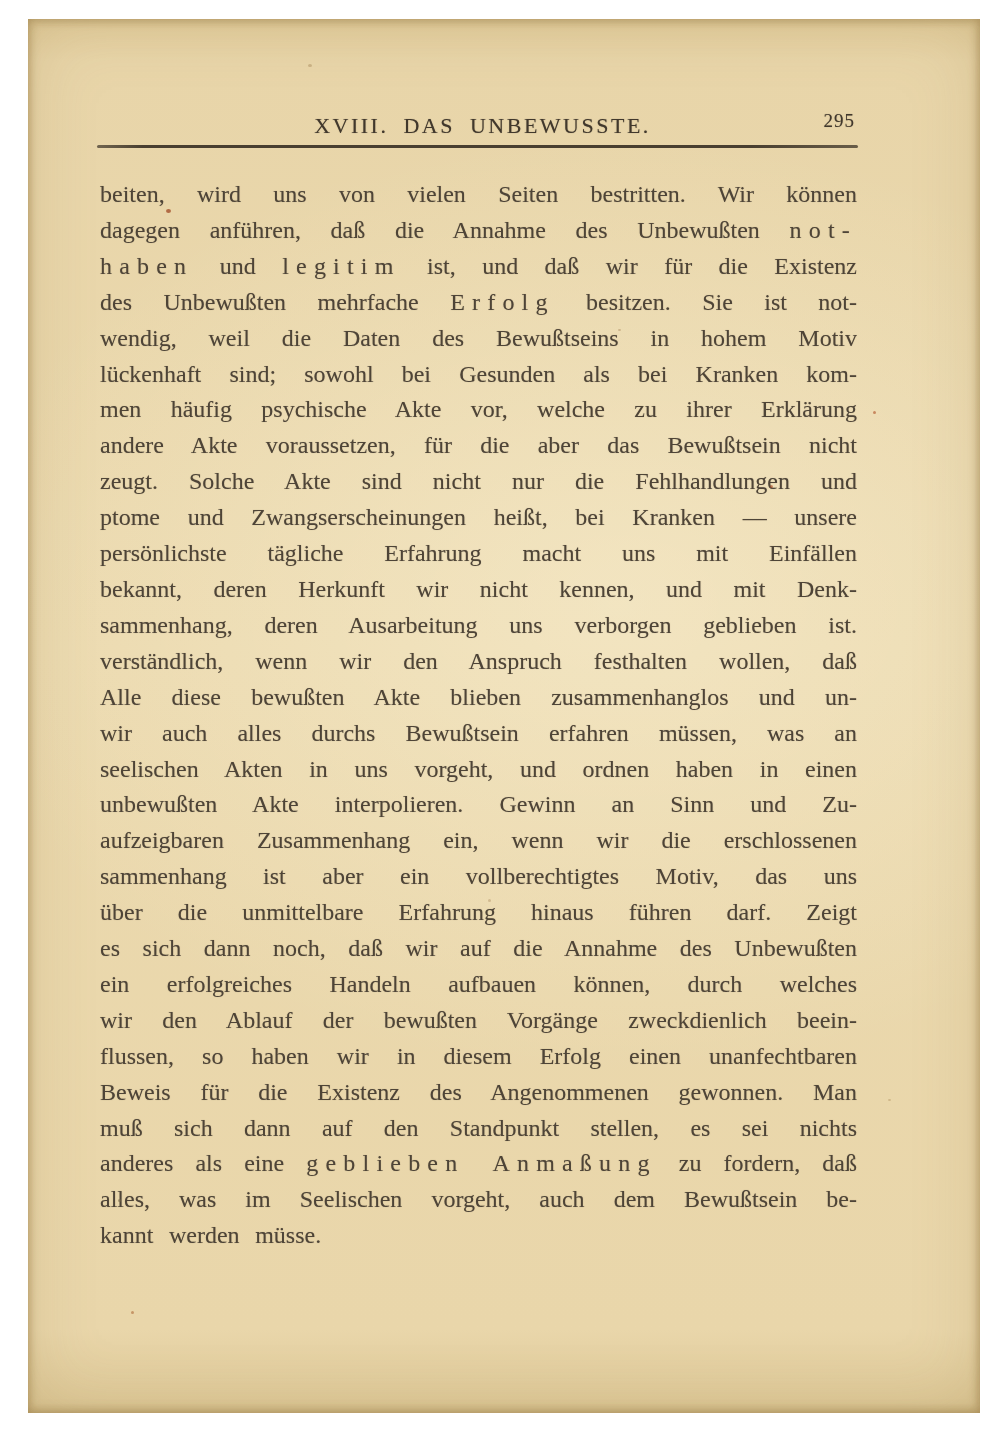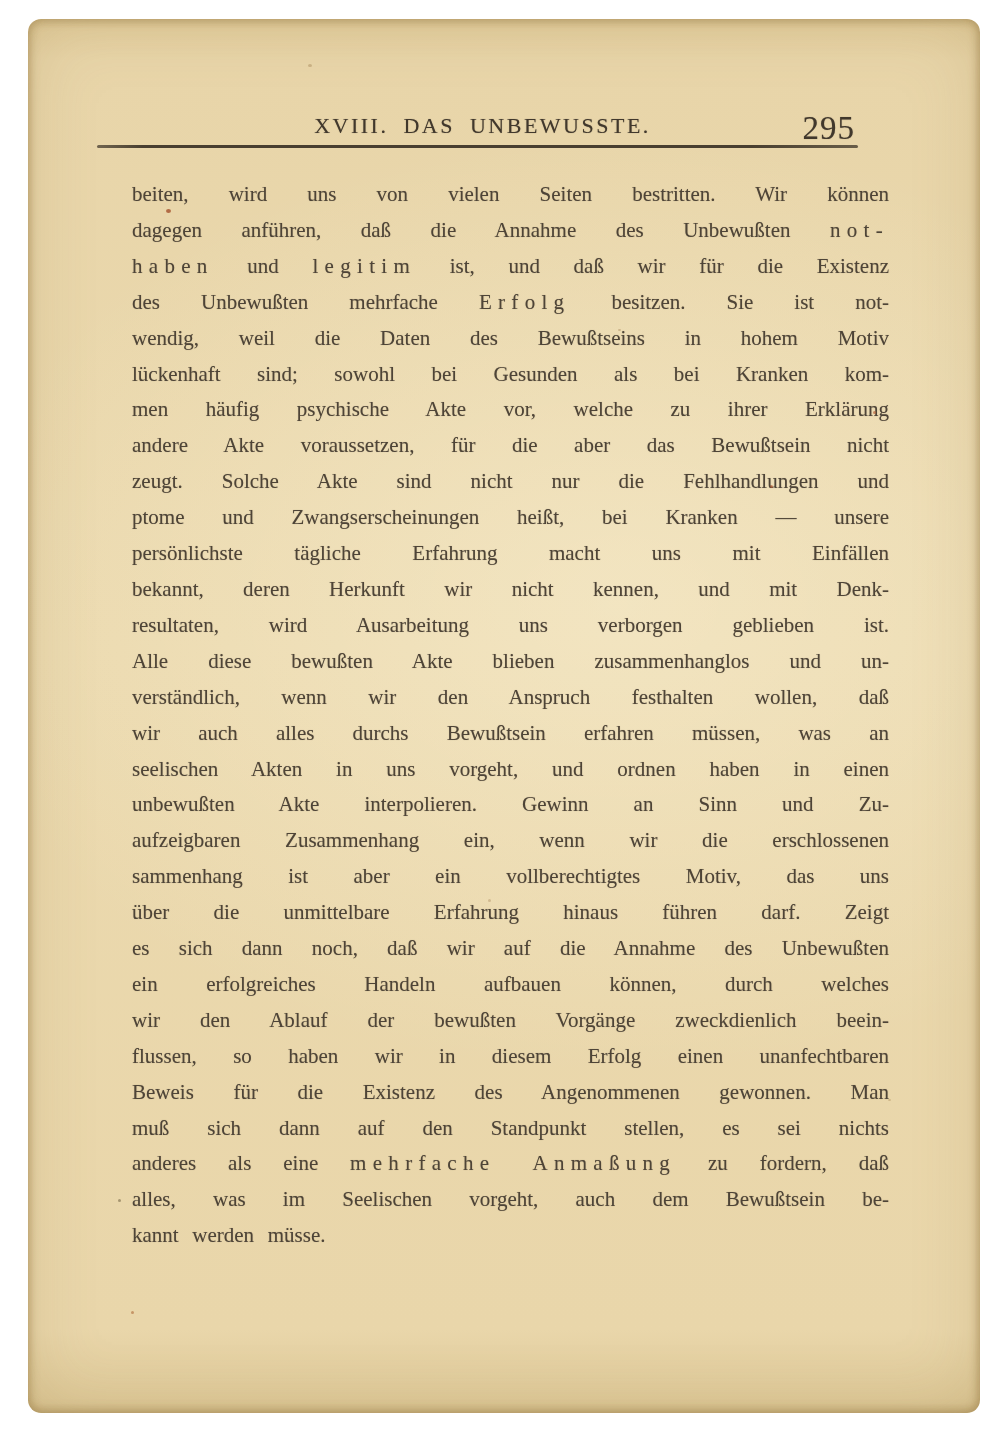--- a/index.html
+++ b/index.html
@@ -14,49 +14,47 @@
     position:absolute;left:28px;top:19px;width:952px;height:1394px;
     background:
       radial-gradient(1100px 760px at 62% 42%, rgba(255,248,224,0.38), rgba(255,248,224,0) 62%),
       linear-gradient(180deg,#e2cd9d 0%,#e8d5a9 3%,#ebd9ae 45%,#e9d6aa 94%,#ddc897 100%);
     box-shadow:
       inset 0 0 70px rgba(150,118,58,0.20),
       inset 4px 0 10px rgba(140,110,55,0.16),
       inset -4px 0 10px rgba(140,110,55,0.20),
       inset 0 -4px 10px rgba(140,110,55,0.26),
       inset 0 4px 8px rgba(140,110,55,0.18);
-    border-radius: 13px;
   }
   .header-row{position:absolute;left:72px;top:94px;width:757px;height:30px;}
   .running-title{
     position:absolute;left:0;right:0;text-align:center;text-indent:8px;
     font-size:22px;letter-spacing:2.5px;word-spacing:7px;
     color:var(--ink-dark,#41382c);
     text-shadow:0 0 1px rgba(65,56,44,0.45);
     white-space:nowrap;
   }
   .page-number{
     position:absolute;right:2px;top:-3px;
-    font-size:33px;letter-spacing:1px;
+    font-size:19px;letter-spacing:1px;
     color:var(--ink-dark,#41382c);
     text-shadow:0 0 1px rgba(65,56,44,0.4);
   }
   .header-rule{
     position:absolute;left:69px;top:126px;width:761px;height:3px;
     background:linear-gradient(to right,
       rgba(73,63,48,0.75), var(--rule,#493f30) 6%, var(--rule,#493f30) 86%, rgba(73,63,48,0.8));
     border-radius:2px;
   }
   .body-text{
     position:absolute;left:72px;top:158px;width:757px;
-    font-size:21px;line-height:35.9px;
+    font-size:24px;line-height:35.9px;
     color:var(--ink,#4e4437);
     word-spacing:0.12em;
     text-shadow:0 0 1px rgba(78,68,55,0.35);
-    margin-left:32px;
   }
   .line{text-align:justify;text-align-last:justify;}
   .line:last-child{text-align-last:left;word-spacing:0.4em;}
   .sperr{letter-spacing:0.3em;}
   .speck{position:absolute;border-radius:50%;}
   .s1{left:138px;top:190px;width:5px;height:4px;background:#a4502c;opacity:.8;}
   .s2{left:845px;top:392px;width:3px;height:3px;background:#b8643a;opacity:.7;}
   .s3{left:742px;top:466px;width:3px;height:3px;background:#b35b31;opacity:.65;}
   .s4{left:90px;top:1180px;width:3px;height:3px;background:#7a6a4a;opacity:.6;}
   .s5{left:280px;top:45px;width:4px;height:3px;background:#bca174;opacity:.7;}
@@ -84,36 +82,36 @@
         <div class="line"><span class="sperr">haben</span><span> und </span><span class="sperr">legitim</span><span> ist, und daß wir für die Existenz</span></div>
         <div class="line"><span>des Unbewußten mehrfache </span><span class="sperr">Erfolg</span><span> besitzen. Sie ist not-</span></div>
         <div class="line"><span>wendig, weil die Daten des Bewußtseins in hohem Motiv</span></div>
         <div class="line"><span>lückenhaft sind; sowohl bei Gesunden als bei Kranken kom-</span></div>
         <div class="line"><span>men häufig psychische Akte vor, welche zu ihrer Erklärung</span></div>
         <div class="line"><span>andere Akte voraussetzen, für die aber das Bewußtsein nicht</span></div>
         <div class="line"><span>zeugt. Solche Akte sind nicht nur die Fehlhandlungen und</span></div>
         <div class="line"><span>ptome und Zwangserscheinungen heißt, bei Kranken — unsere</span></div>
         <div class="line"><span>persönlichste tägliche Erfahrung macht uns mit Einfällen</span></div>
         <div class="line"><span>bekannt, deren Herkunft wir nicht kennen, und mit Denk-</span></div>
-        <div class="line"><span>resultaten, wird Ausarbeitung uns verborgen geblieben ist.</span></div>
+        <div class="line"><span>sammenhang, deren Ausarbeitung uns verborgen geblieben ist.</span></div>
+        <div class="line"><span>verständlich, wenn wir den Anspruch festhalten wollen, daß</span></div>
         <div class="line"><span>Alle diese bewußten Akte blieben zusammenhanglos und un-</span></div>
-        <div class="line"><span>verständlich, wenn wir den Anspruch festhalten wollen, daß</span></div>
         <div class="line"><span>wir auch alles durchs Bewußtsein erfahren müssen, was an</span></div>
         <div class="line"><span>seelischen Akten in uns vorgeht, und ordnen haben in einen</span></div>
         <div class="line"><span>unbewußten Akte interpolieren. Gewinn an Sinn und Zu-</span></div>
         <div class="line"><span>aufzeigbaren Zusammenhang ein, wenn wir die erschlossenen</span></div>
         <div class="line"><span>sammenhang ist aber ein vollberechtigtes Motiv, das uns</span></div>
         <div class="line"><span>über die unmittelbare Erfahrung hinaus führen darf. Zeigt</span></div>
         <div class="line"><span>es sich dann noch, daß wir auf die Annahme des Unbewußten</span></div>
         <div class="line"><span>ein erfolgreiches Handeln aufbauen können, durch welches</span></div>
         <div class="line"><span>wir den Ablauf der bewußten Vorgänge zweckdienlich beein-</span></div>
         <div class="line"><span>flussen, so haben wir in diesem Erfolg einen unanfechtbaren</span></div>
         <div class="line"><span>Beweis für die Existenz des Angenommenen gewonnen. Man</span></div>
         <div class="line"><span>muß sich dann auf den Standpunkt stellen, es sei nichts</span></div>
-        <div class="line"><span>anderes als eine </span><span class="sperr">mehrfache Anmaßung</span><span> zu fordern, daß</span></div>
+        <div class="line"><span>anderes als eine </span><span class="sperr">geblieben Anmaßung</span><span> zu fordern, daß</span></div>
         <div class="line"><span>alles, was im Seelischen vorgeht, auch dem Bewußtsein be-</span></div>
         <div class="line"><span>kannt werden müsse.</span></div>
       </div>
 
     <div class="speck s1"></div>
     <div class="speck s2"></div>
     <div class="speck s3"></div>
     <div class="speck s4"></div>
     <div class="speck s5"></div>
     <div class="speck s6"></div>

